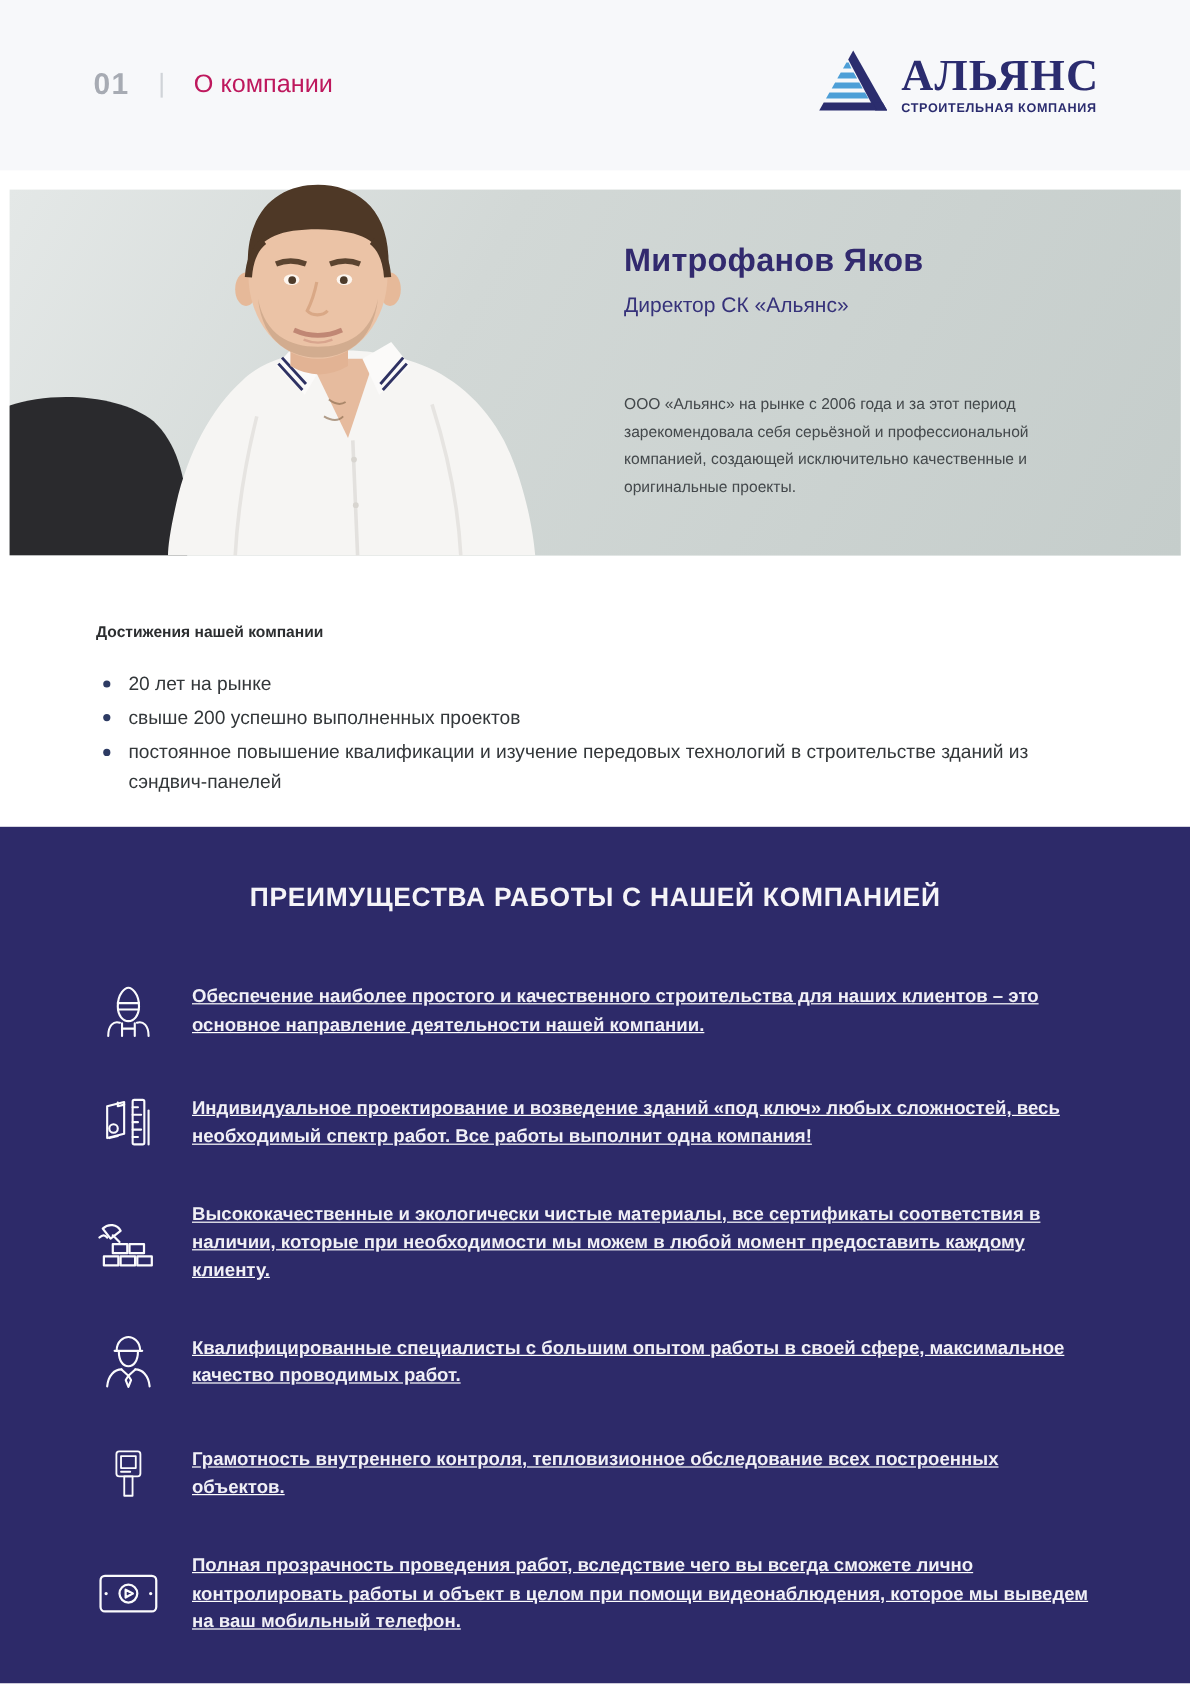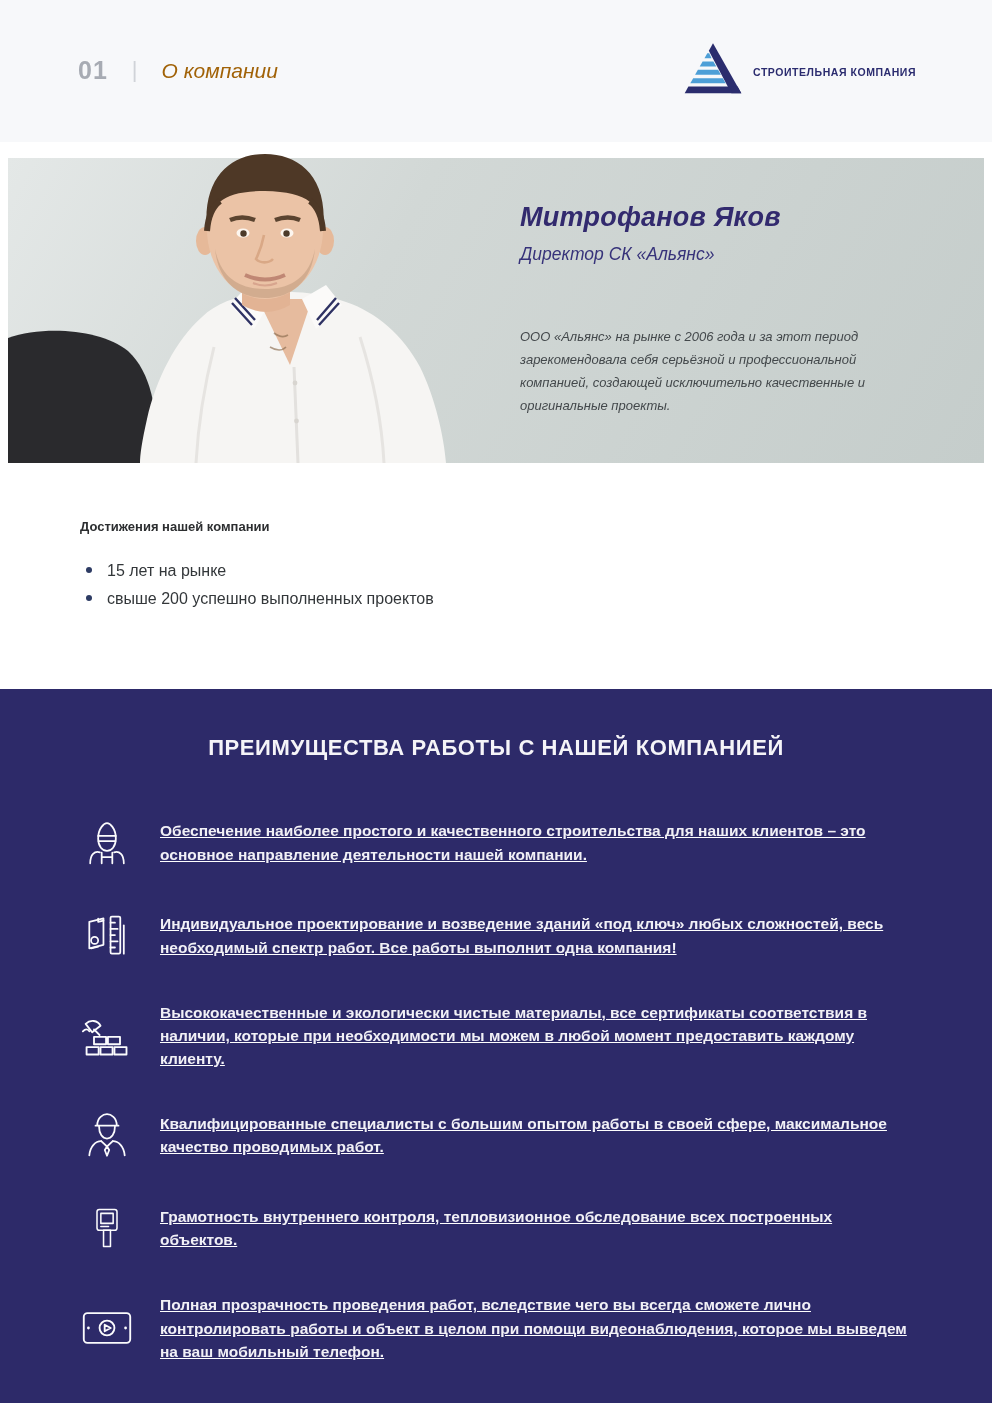--- a/index.html
+++ b/index.html
@@ -12,29 +12,29 @@
   *{margin:0;padding:0;box-sizing:border-box;}
   html,body{background:#ffffff;}
   body{font-family:"Liberation Sans", sans-serif;}
   .page{width:992px;height:1403px;margin:0 auto;background:#ffffff;display:flex;flex-direction:column;overflow:hidden;}
 
   
   .header{height:152px;background:#f7f8fa;display:flex;align-items:center;justify-content:space-between;padding:0 76px 0 78px;}
   .header-left{display:flex;align-items:center;gap:24px;}
   .page-number{font-size:25px;font-weight:bold;color:#a7abb3;letter-spacing:1px;}
   .header-divider{font-size:22px;color:#d0d3d8;font-weight:300;transform:translateY(-1px);}
-  .section-title{font-size:21px;font-style:italic;color:#a16207;}
+  .section-title{font-size:21px;color:#be185d;}
   .logo{display:flex;align-items:center;gap:10px;}
   .logo-text{display:flex;flex-direction:column;align-items:flex-start;}
   .logo-name{font-family:"Liberation Serif", serif;font-weight:bold;font-size:37px;line-height:1;color:var(--logo-navy);letter-spacing:1px;}
   .logo-tagline{font-size:10.5px;font-weight:bold;color:var(--logo-navy);letter-spacing:0.55px;margin-top:2px;}
 
   
   .hero{height:326px;margin:16px 8px;position:relative;
-        background:linear-gradient(118deg,#e4e8e7 0%,#d2d8d6 38%,#c5cdcb 100%);font-style:italic;}
+        background:linear-gradient(118deg,#e4e8e7 0%,#d2d8d6 38%,#c5cdcb 100%);}
   .hero-photo{position:absolute;left:0;bottom:0;width:480px;height:326px;}
   .hero-content{position:absolute;left:512px;top:44px;width:408px;}
   .person-name{font-size:27px;font-weight:bold;color:#322a6e;letter-spacing:0.2px;}
   .person-title{font-size:17.5px;color:#36327a;margin-top:11px;}
   .person-desc{margin-top:60px;font-size:13px;line-height:1.78;color:var(--body-text);}
 
   
   .achievements{height:222px;background:#ffffff;padding:40px 80px 0 80px;}
   .achievements-title{font-size:13px;font-weight:bold;color:#2c2e30;}
   .achievements-list{list-style:none;margin-top:24px;}
@@ -68,20 +68,21 @@
           <polygon points="36,2 70,62 58,62 31,11" fill="#2b2d6e"></polygon>
           <polygon points="6.5,54 55.5,54 60,62 2,62" fill="#2b2d6e"></polygon>
           <polygon points="70,62 60,62 55.5,54 65.5,54" fill="#2b2d6e"></polygon>
           <polygon points="29.2,14 31.5,14 34.2,20 25.8,20" fill="#4d9fd7"></polygon>
           <polygon points="23.5,24 36.5,24 39.9,30 20.1,30" fill="#4d9fd7"></polygon>
           <polygon points="17.9,34 42.1,34 45.5,40 14.5,40" fill="#4d9fd7"></polygon>
           <polygon points="12.2,44 47.8,44 51.2,50 8.8,50" fill="#4d9fd7"></polygon>
         </svg>
       </span>
       <div class="logo-text">
+        <span class="logo-name">АЛЬЯНС</span>
         <span class="logo-tagline">СТРОИТЕЛЬНАЯ КОМПАНИЯ</span>
       </div>
     </div>
   </header>
 
   <section class="hero">
     <div class="hero-photo">
       <svg width="480" height="326" viewBox="0 0 480 326">
 
         <path d="M-10,205 C25,188 90,190 120,214 C148,240 150,288 148,326 L-10,326 Z" fill="#2a2a2d"></path>
@@ -133,22 +134,23 @@
     <div class="hero-content">
       <h1 class="person-name">Митрофанов Яков</h1>
       <div class="person-title">Директор СК «Альянс»</div>
       <p class="person-desc">ООО «Альянс» на рынке с 2006 года и за этот период зарекомендовала себя серьёзной и профессиональной компанией, создающей исключительно качественные и оригинальные проекты.</p>
     </div>
   </section>
 
   <section class="achievements">
     <h2 class="achievements-title">Достижения нашей компании</h2>
     <ul class="achievements-list">
-      <li><span class="dot"></span><span>15 лет на рынке</span></li>
+      <li><span class="dot"></span><span>20 лет на рынке</span></li>
       <li><span class="dot"></span><span>свыше 200 успешно выполненных проектов</span></li>
+      <li><span class="dot"></span><span>постоянное повышение квалификации и изучение передовых технологий в строительстве зданий из сэндвич-панелей</span></li>
     </ul>
   </section>
 
   <section class="advantages">
     <h2 class="advantages-title">ПРЕИМУЩЕСТВА РАБОТЫ С НАШЕЙ КОМПАНИЕЙ</h2>
 
     <div class="advantages-rows">
 
       <div class="adv-row">
         <span class="adv-icon">

